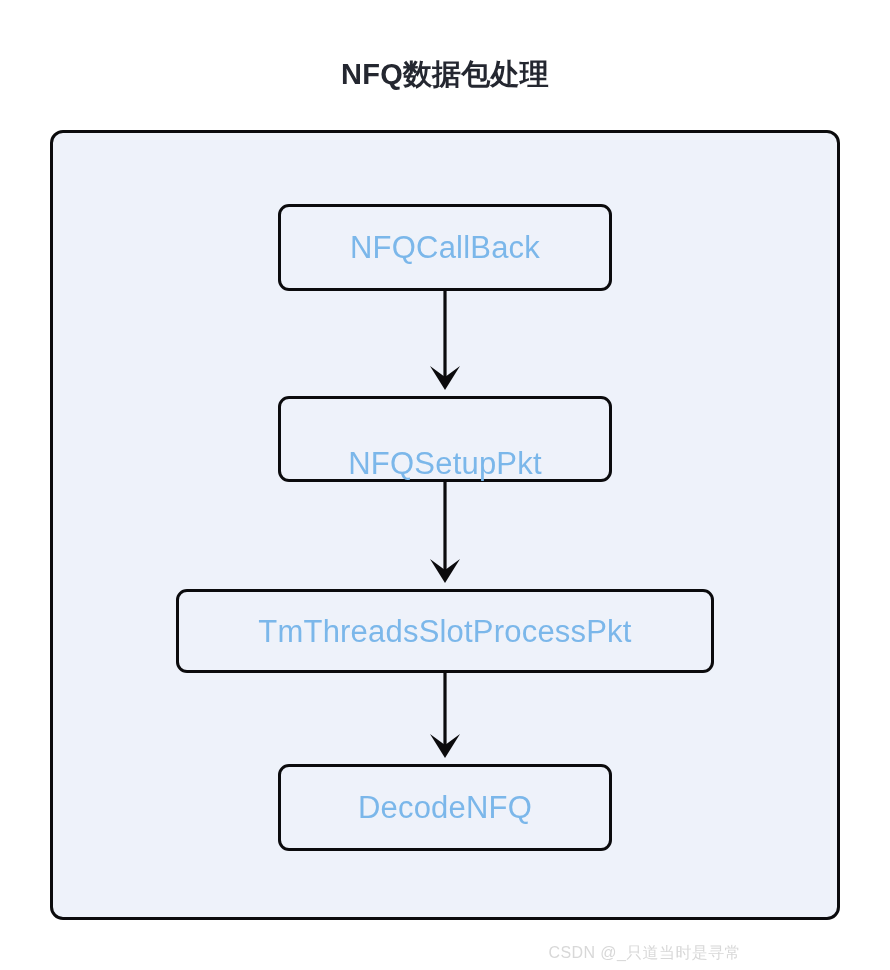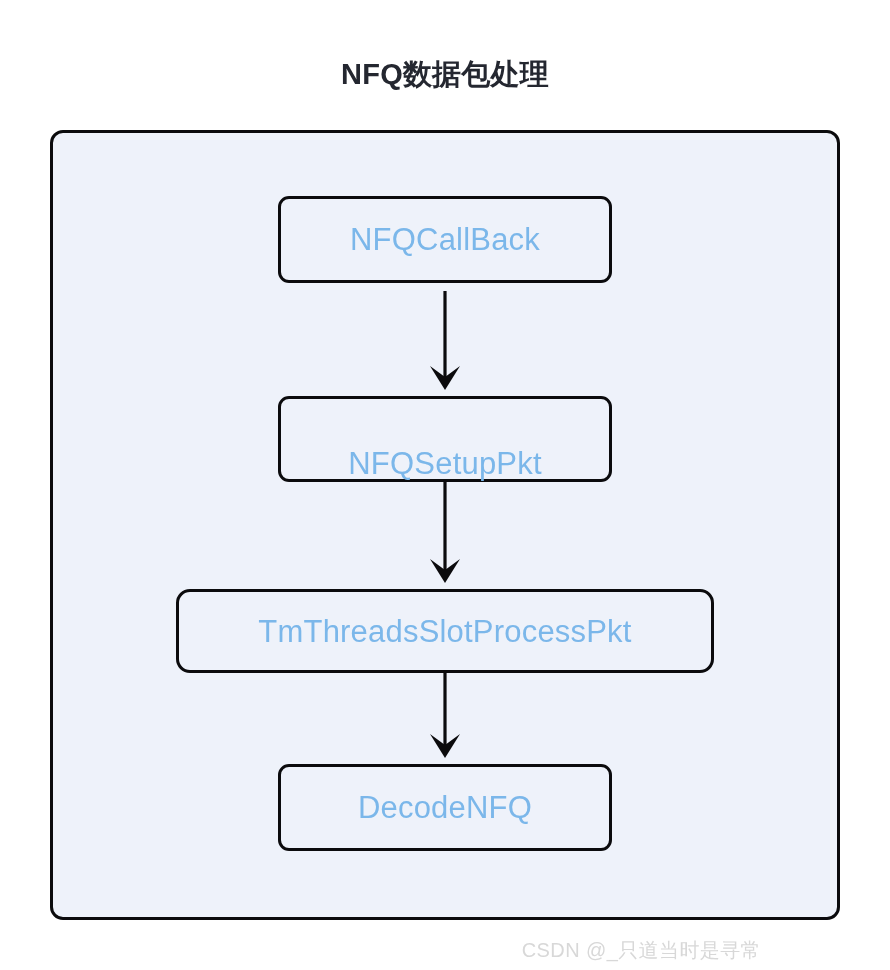--- a/index.html
+++ b/index.html
@@ -13,21 +13,20 @@
     background: #ffffff;
     font-family: "Liberation Sans", "DejaVu Sans", sans-serif;
     overflow: hidden;
     position: relative;
   }
 
   .page {
     position: relative;
     width: 754px;
     height: 970px;
-    padding-left: 20px;
   }
 
   
   .diagram-title {
     position: absolute;
     top: 54px;
     left: 0;
     width: 890px;
     text-align: center;
     font-size: 29px;
@@ -62,41 +61,41 @@
     align-items: center;
     justify-content: center;
     color: #7bb7ea;
     font-size: 31px;
     font-weight: 400;
     line-height: 1;
     white-space: nowrap;
     letter-spacing: 0.2px;
   }
 
-  .node-1 { left: 278px; top: 196px; width: 334px; height: 87px; text-align: center; }
+  .node-1 { left: 278px; top: 204px; width: 334px; height: 87px; text-align: center; }
   .node-2 { left: 278px; top: 396px; width: 334px; height: 86px; align-items: flex-end; }
-  .node-3 { left: 176px; top: 589px; width: 538px; height: 84px; border-radius: 14px; }
+  .node-3 { left: 176px; top: 589px; width: 538px; height: 84px; }
   .node-4 { left: 278px; top: 764px; width: 334px; height: 87px; justify-content: center; }
 
   
   .edges {
     position: absolute;
     left: 0;
     top: 0;
     width: 890px;
     height: 970px;
     pointer-events: none;
   }
 
   
   .watermark {
     position: absolute;
     right: 13px;
     bottom: 6px;
-    font-size: 20px;
+    font-size: 16px;
     color: #d8d8d8;
     letter-spacing: 0.4px;
     white-space: nowrap;
   }
 </style>
 </head>
 <body>
 
 <div class="page">
 

